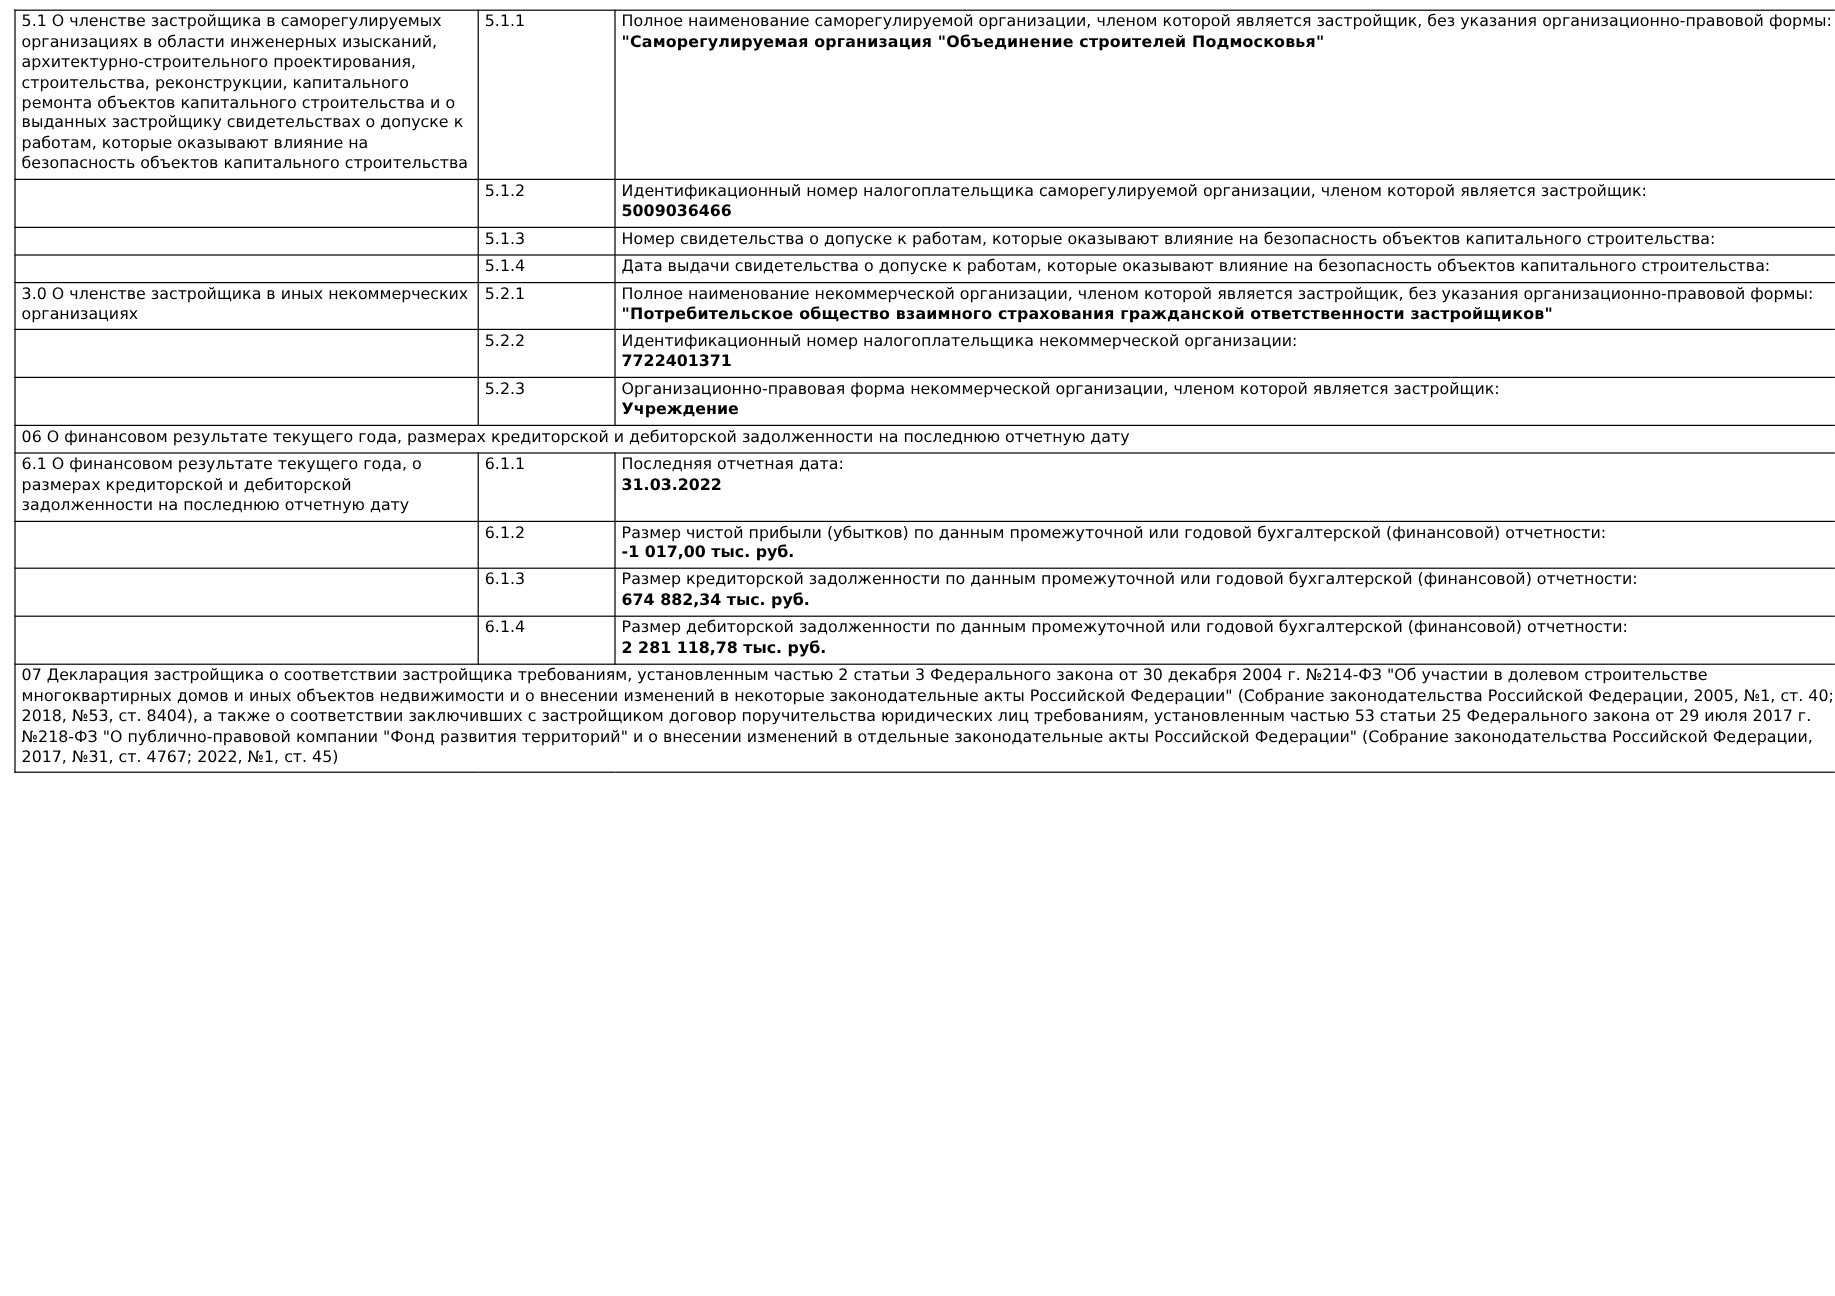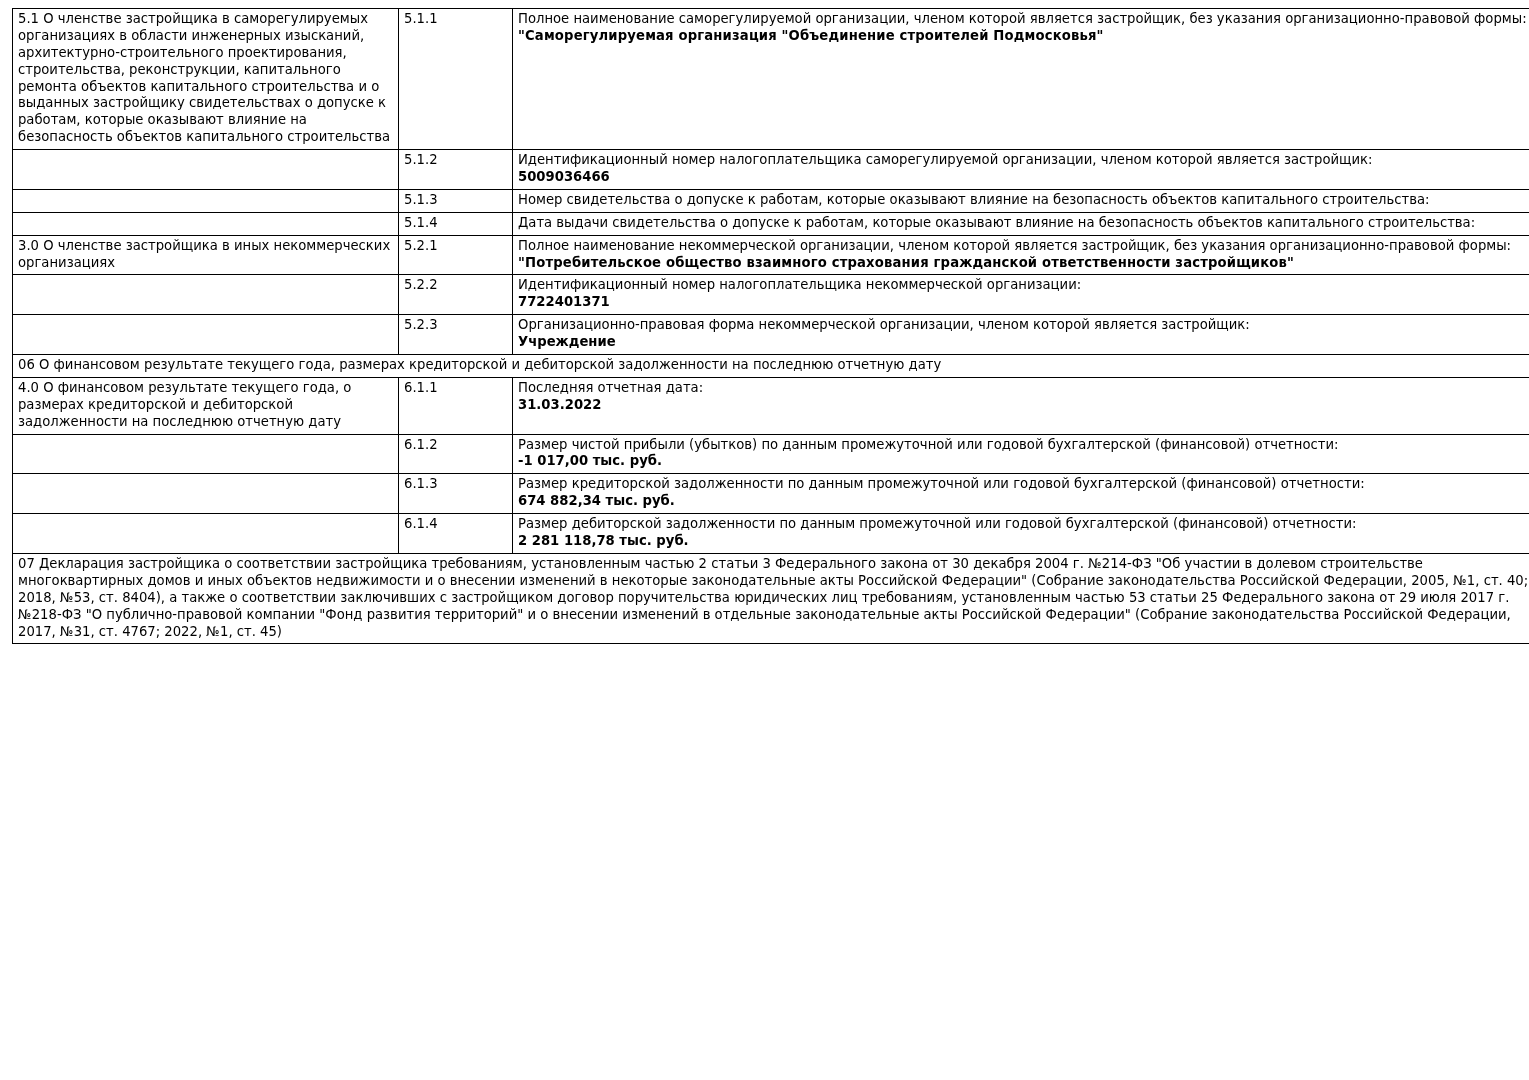--- a/index.html
+++ b/index.html
@@ -132,21 +132,21 @@
           <span class="para">Организационно-правовая форма некоммерческой организации, членом которой является застройщик:</span>
           <span class="para b">Учреждение</span>
         </td>
       </tr>
 
       <tr class="section-row">
         <td class="full" colspan="3">06 О финансовом результате текущего года, размерах кредиторской и дебиторской задолженности на последнюю отчетную дату</td>
       </tr>
 
       <tr>
-        <td class="col-a">4.0 О финансовом результате текущего года, о размерах кредиторской и дебиторской задолженности на последнюю отчетную дату</td>
+        <td class="col-a">6.1 О финансовом результате текущего года, о размерах кредиторской и дебиторской задолженности на последнюю отчетную дату</td>
         <td class="col-b mid">6.1.1</td>
         <td class="col-c mid">
           <span class="para">Последняя отчетная дата:</span>
           <span class="para b">31.03.2022</span>
         </td>
       </tr>
 
       <tr>
         <td class="col-a"></td>
         <td class="col-b mid">6.1.2</td>

